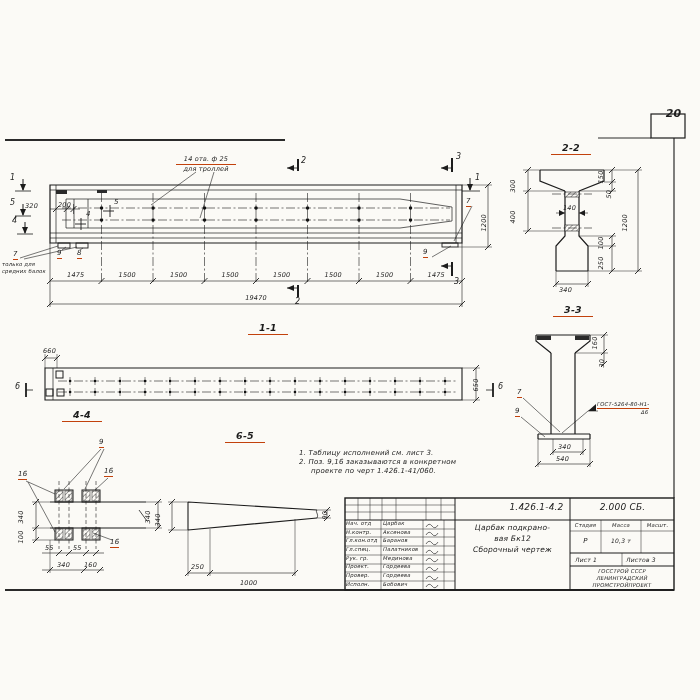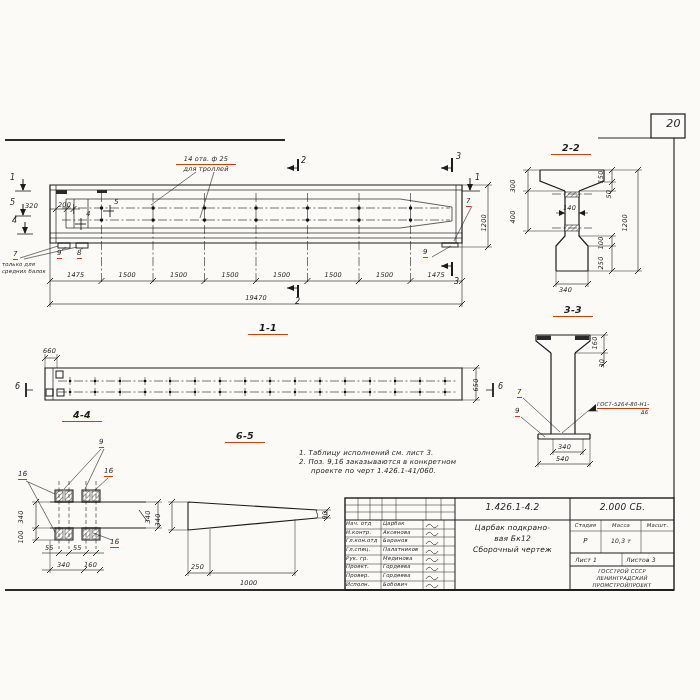--- a/index.html
+++ b/index.html
@@ -237,21 +237,21 @@
       <path d="M345,529 H455 M345,537 H455 M345,546 H455 M345,555 H455 M345,564 H455 M345,572 H455 M345,581 H455"></path>
       <path d="M381,520 V590 M423,520 V590 M444,520 V590"></path>
       <path d="M601,520 V553 M641,520 V553 M570,531 H674 M622,553 V566"></path>
     </g>
     <path d="M426,527 q3,-5 6,-1 t6,-1 M426,535 q3,-5 6,-1 t6,-1 M426,544 q3,-5 6,-1 t6,-1 M426,553 q3,-5 6,-1 t6,-1 M426,561 q3,-5 6,-1 t6,-1 M426,570 q3,-5 6,-1 t6,-1 M426,579 q3,-5 6,-1 t6,-1 M426,587 q3,-5 6,-1 t6,-1" stroke="#333" stroke-width="0.7" fill="none"></path>
   </g>
 
   <rect x="651" y="114" width="34" height="24" fill="#fbfaf6" stroke="#1c1c1c" stroke-width="1.2"></rect>
 </svg>
 
-<div class="t s11 c" style="left:651px;top:118px;width:45px;font-weight:normal">20</div>
+<div class="t s11 c" style="left:651px;top:108px;width:45px;font-weight:bold">20</div>
 
 <div class="t u c" style="left:176px;top:156px;width:60px">14 отв. ф 25</div>
 <div class="t c" style="left:176px;top:166px;width:60px">для троллей</div>
 <div class="t" style="left:25px;top:203px">320</div>
 <div class="t" style="left:58px;top:202px">200</div>
 <div class="t s7" style="left:114px;top:199px">5</div>
 <div class="t s7" style="left:86px;top:211px">4</div>
 <div class="t s8" style="left:10px;top:174px">1</div>
 <div class="t s8" style="left:10px;top:199px">5</div>
 <div class="t s8" style="left:12px;top:217px">4</div>
@@ -322,21 +322,21 @@
 <div class="t sec u c" style="left:225px;top:431px;width:40px">6-5</div>
 <div class="t v" style="left:161px;top:520px">340</div>
 <div class="t v" style="left:328px;top:513px">90</div>
 <div class="t" style="left:191px;top:564px">250</div>
 <div class="t" style="left:240px;top:580px">1000</div>
 
 <div class="t s7" style="left:299px;top:450px">1. Таблицу исполнений см. лист 3.</div>
 <div class="t s7" style="left:299px;top:459px">2. Поз. 9,16 заказываются в конкретном</div>
 <div class="t s7" style="left:311px;top:468px">проекте по черт 1.426.1-41/060.</div>
 
-<div class="t big c" style="left:460px;top:503px;width:105px">1.426.1-4.2</div>
+<div class="t big c" style="left:484px;top:503px;width:105px">1.426.1-4.2</div>
 <div class="t big c" style="left:575px;top:503px;width:95px">2.000 СБ.</div>
 <div class="t s75 c" style="left:456px;top:524px;width:113px">Царбак подкрано-</div>
 <div class="t s75 c" style="left:456px;top:535px;width:113px">вая Бк12</div>
 <div class="t s75 c" style="left:456px;top:546px;width:113px">Сборочный чертеж</div>
 <div class="t tiny c" style="left:571px;top:523px;width:29px">Стадия</div>
 <div class="t tiny c" style="left:602px;top:523px;width:38px">Масса</div>
 <div class="t tiny c" style="left:642px;top:523px;width:31px">Масшт.</div>
 <div class="t s7 c" style="left:571px;top:538px;width:29px">Р</div>
 <div class="t s6 c" style="left:602px;top:538px;width:38px">10,3 т</div>
 <div class="t s6" style="left:575px;top:557px">Лист 1</div>

